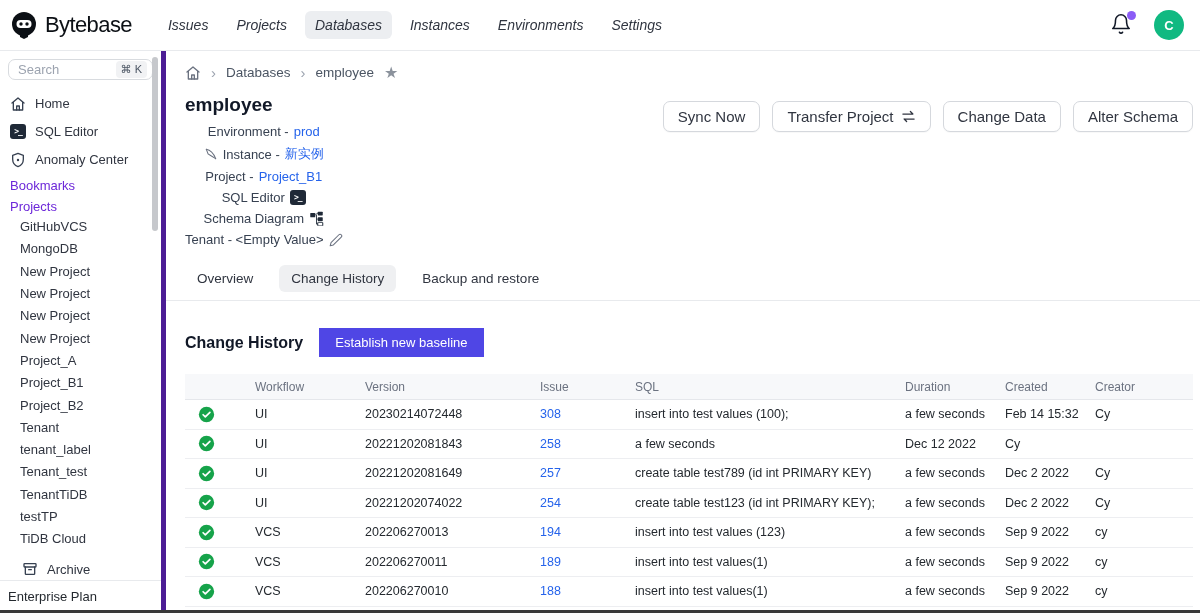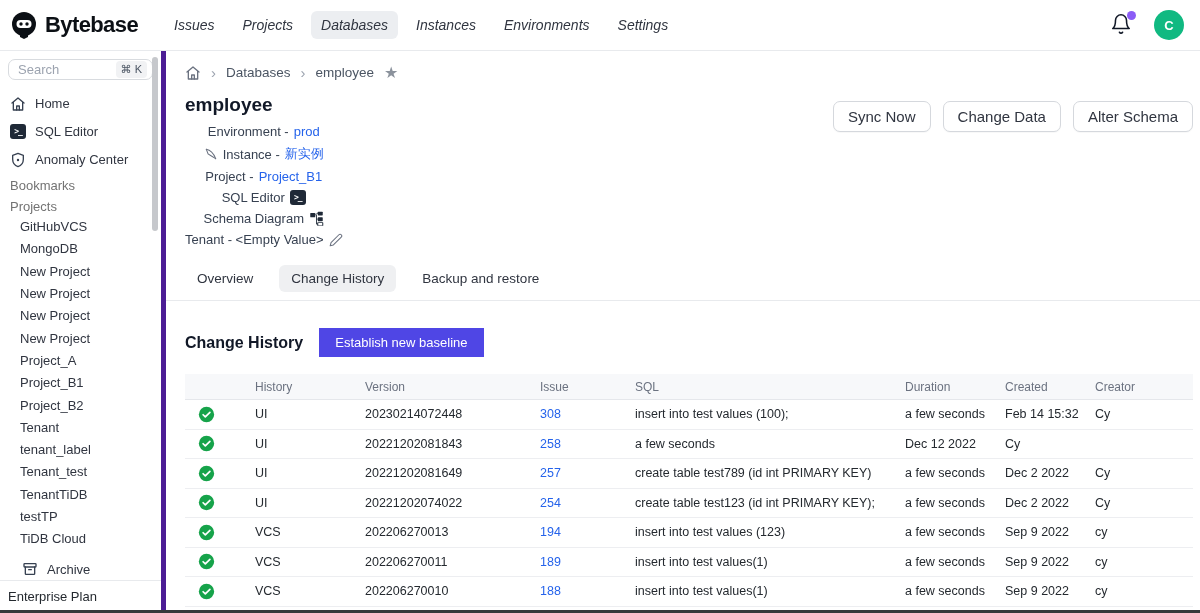--- a/index.html
+++ b/index.html
@@ -6,41 +6,41 @@
   html,body { width:1200px; height:613px; }
   body {
     font-family: "Liberation Sans", sans-serif;
     color:#1f2937; background:#fff; overflow:hidden; position:relative;
     font-size:13px;
   }
   
   .topnav { height:51px; display:flex; align-items:center; padding:0 16px 0 10px;
             border-bottom:1px solid #e8eaed; background:#fff; }
   .brand { display:flex; align-items:center; gap:7px; cursor:pointer; }
-  .brand-name { font-size:22px; font-weight:700; color:#0c1015; letter-spacing:-0.6px; }
+  .brand-name { font-size:22px; font-weight:400; color:#0c1015; letter-spacing:-0.6px; }
   .nav-items { display:flex; align-items:center; margin-left:26px; gap:8px;font-style:italic; }
   .nav-item { padding:6px 10px; border-radius:6px; font-size:14px; color:#303540; cursor:pointer; white-space:nowrap; }
   .nav-item.active { background:#eceef1; font-weight:500; }
   .topnav-right { margin-left:auto; display:flex; align-items:center; gap:20px; }
   .bell-wrap { position:relative; width:24px; height:24px; cursor:pointer; }
   .bell-dot { position:absolute; top:-2px; right:-2px; width:9px; height:9px; border-radius:50%; }
   .avatar { width:30px; height:30px; border-radius:50%; color:#fff; font-size:13px; font-weight:700;
             display:flex; align-items:center; justify-content:center; cursor:pointer; }
   
   .shell { display:flex; height:559px; }
   .sidebar { width:166px; border-right:5px solid #4c1d95; position:relative; display:flex; flex-direction:column; padding-top:8px; }
   .search-box { margin:0 8px; height:27px; border:1px solid #d8dbdf; border-radius:7px;
                 display:flex; align-items:center; padding:0 5px 0 9px; background:#fff; }
   .search-box input { border:none; outline:none; width:84px; font-size:13px; color:#374151;
                       font-family:"Liberation Sans",sans-serif; background:transparent; }
   .search-box input::placeholder { color:#9ca3af; }
   .kbd-badge { margin-left:auto; background:#f1f2f4; border-radius:4px; padding:2px 5px; font-size:11px; color:#4b5563; white-space:nowrap; }
   .side-menu { margin-top:10px; }
   .side-item { display:flex; align-items:center; gap:9px; height:28px; padding:0 10px; font-size:13px; color:#303540; cursor:pointer; }
-  .side-label { height:25px; display:flex; align-items:center; padding:0 10px; color:#737373; font-size:13px; margin-top:2px; }
+  .side-label { height:25px; display:flex; align-items:center; padding:0 10px; color:#6d28d9; font-size:13px; margin-top:2px; }
   .proj-item { height:22.3px; display:flex; align-items:center; padding:0 10px 0 20px; font-size:13px; color:#303540; cursor:pointer;
                white-space:nowrap; overflow:hidden; }
   .archive-row { margin-top:9px;padding-left:22px; }
   .plan-row { margin-top:auto; border-top:1px solid #e8eaed; padding:8px 0 6px 8px; font-size:13px; font-weight:500; color:#24292f; }
   .scroll-thumb { position:absolute; right:3px; top:6px; width:6px; height:174px; border-radius:3px; background:#c6c8cc; }
   .term-icon { display:inline-flex; align-items:center; justify-content:center; width:16px; height:15px;
                background:#1f2937; color:#fff; border-radius:3px; font-size:8px; font-weight:700;
                font-family:"DejaVu Sans Mono",monospace; letter-spacing:-1px; }
   
   .main { flex:1; padding:13px 7px 0 19px; overflow:hidden; }
@@ -236,41 +236,49 @@
             <span>
               <svg width="14" height="14" viewBox="0 0 24 24" fill="none" stroke="#6b7280" stroke-width="1.8" stroke-linecap="round" stroke-linejoin="round">
                 <path d="M17 3a2.8 2.8 0 1 1 4 4L7.5 20.5 2 22l1.5-5.5z"></path>
               </svg>
             </span>
           </span>
         </div>
       </div>
       <div class="actions">
         <button class="btn">Sync Now</button>
+        <button class="btn">
+          <span>Transfer Project</span>
+          <span>
+            <svg width="15" height="13" viewBox="0 0 24 20" fill="none" stroke="#303540" stroke-width="2" stroke-linecap="round" stroke-linejoin="round">
+              <path d="M3 6h16M15 2l4 4M21 14H5M9 18l-4-4"></path>
+            </svg>
+          </span>
+        </button>
         <button class="btn">Change Data</button>
         <button class="btn">Alter Schema</button>
       </div>
     </div>
 
     <div class="tabs">
       <div class="tab">Overview</div>
       <div class="tab active">Change History</div>
       <div class="tab">Backup and restore</div>
     </div>
     <div class="tabs-divider"></div>
 
     <div class="section-head">
       <div class="section-title">Change History</div>
       <button class="btn-primary" style="background:#4f46e5">Establish new baseline</button>
     </div>
 
     <div class="tbl">
       <div class="tbl-row tbl-head">
         <div></div>
-        <div class="c-workflow">History</div>
+        <div class="c-workflow">Workflow</div>
         <div>Version</div>
         <div>Issue</div>
         <div>SQL</div>
         <div>Duration</div>
         <div>Created</div>
         <div>Creator</div>
       </div>
 
       <div class="tbl-row">
         <div class="c-status">

